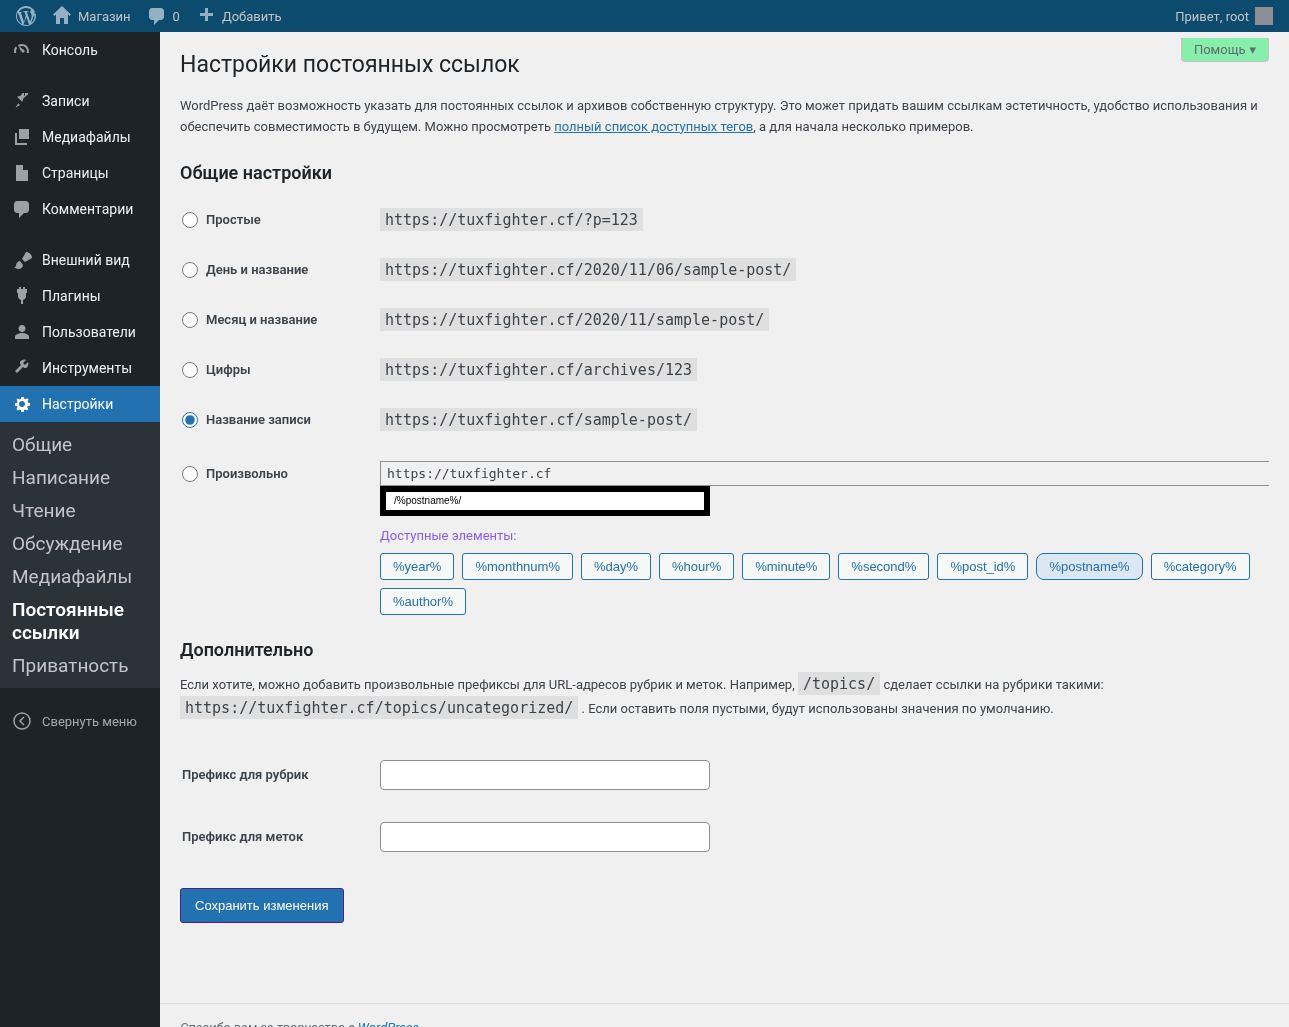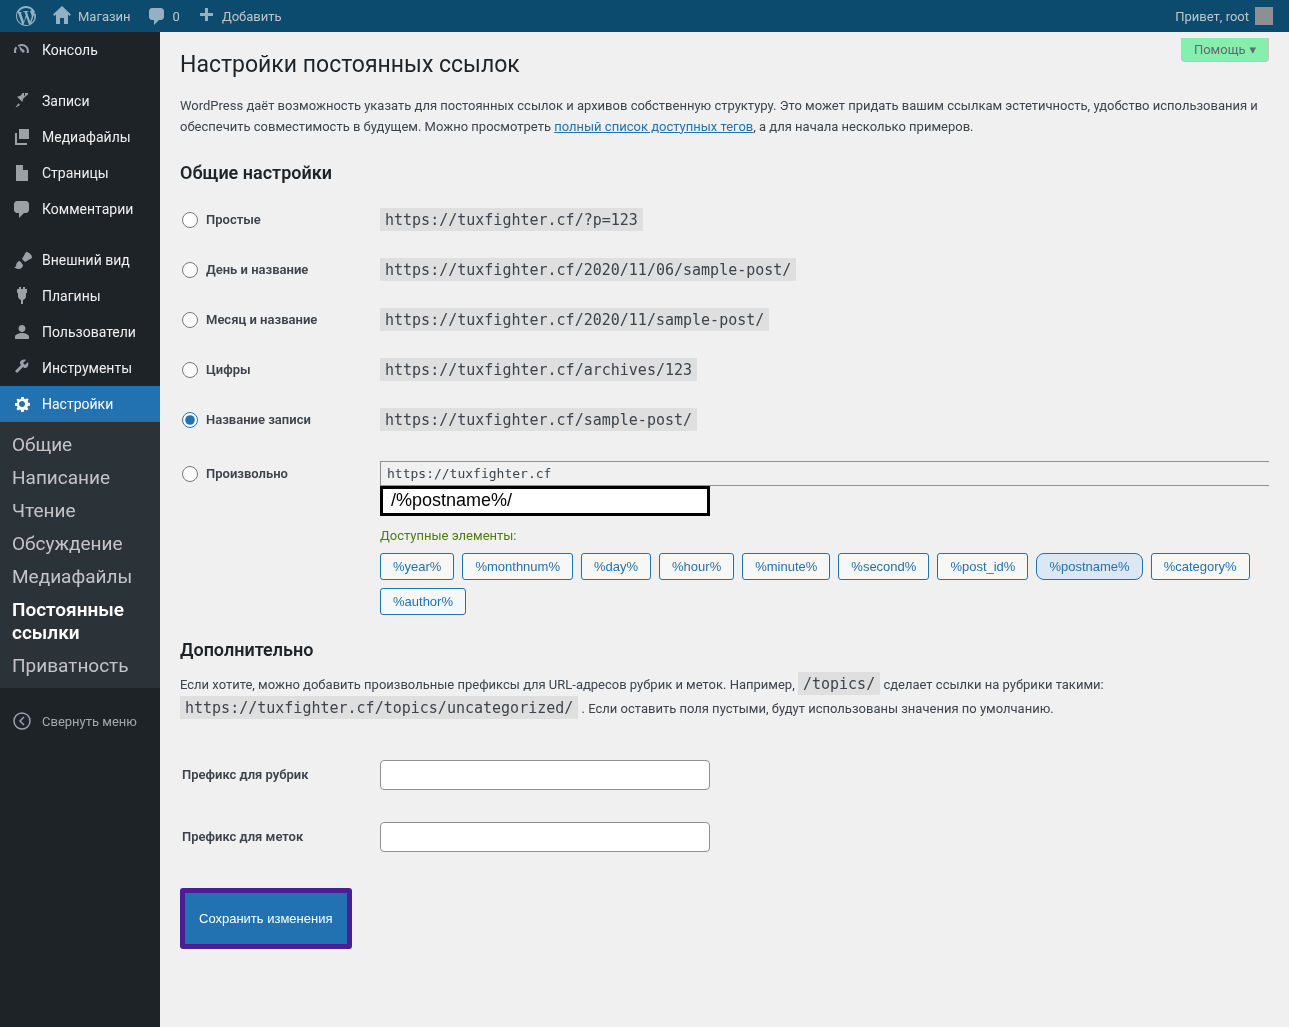--- a/index.html
+++ b/index.html
@@ -31,30 +31,30 @@
 h2 { font-size: 18px; font-weight: 600; color: #1d2327; margin: 8px 0 12px; }
 
 .form-table { width: 100%; }
 .form-row { display: flex; align-items: center; padding: 16px 0; }
 .form-row .th { width: 200px; font-weight: 600; display:flex; align-items:flex-start; gap:8px; padding-left:2px;}
 .form-row .td { flex:1; }
 input[type=radio] { width:16px; height:16px; accent-color:#2271b1; }
 code { font-family: Consolas, Monaco, monospace; background: rgba(0,0,0,.07); padding: 3px 5px 2px; font-size: 15px; }
 .structure-input { display:flex; align-items:stretch;flex-direction:column; }
 .structure-input .prefix { background: #f0f0f1; border:1px solid #8c8f94; border-right:none; padding:4px 6px; font-family:Consolas,monospace; font-size:13px; color:#3c434a; display:flex; align-items:center;}
-.structure-input input { border:3px solid #000000; padding:0 8px; font-size:18px; height:30px; width:330px; }
-.available { margin-top: 12px; color:#4d7c0f; }
+.structure-input input { border:6px solid #000000; padding:0 8px; font-size:10px; height:30px; width:330px; }
+.available { margin-top: 12px; color:#8b5cf6; }
 .tags { margin-top:10px; display:flex; flex-wrap:wrap; gap:8px; }
 .tag-btn { border:1px solid #2271b1; color:#2271b1; background:#f6f7f7; padding:5px 12px; border-radius:3px; font-size:13px; cursor:pointer; }
 .tag-btn.active { background:#dbe7f3;border-radius:8px; }
 
 .optional-desc { line-height:1.6; margin: 12px 0 24px; }
 .text-input { border:1px solid #8c8f94; padding:0 8px; height:30px; width:330px; font-size:14px; border-radius:4px;}
 
-.submit-btn { background:#2271b1; border:5px solid #4c1d95; color:#fff; padding:18px 14px; font-size:13px; border-radius:3px; cursor:pointer; margin-top:20px;}
+.submit-btn { background:#2271b1; border:1px solid #4c1d95; color:#fff; padding:9px 14px; font-size:13px; border-radius:3px; cursor:pointer; margin-top:20px;}
 
 #footer { display:flex; justify-content:space-between; padding:16px 20px; color:#646970; font-style:italic; border-top:1px solid #dcdcde; margin-top:40px;}
 #footer a { color:#2271b1; font-style:italic; }
 #footer .ver { font-style:normal;margin-top:40px; }
 </style>
 </head>
 <body>
 
 <div id="toolbar">
   <div class="tb-item">

